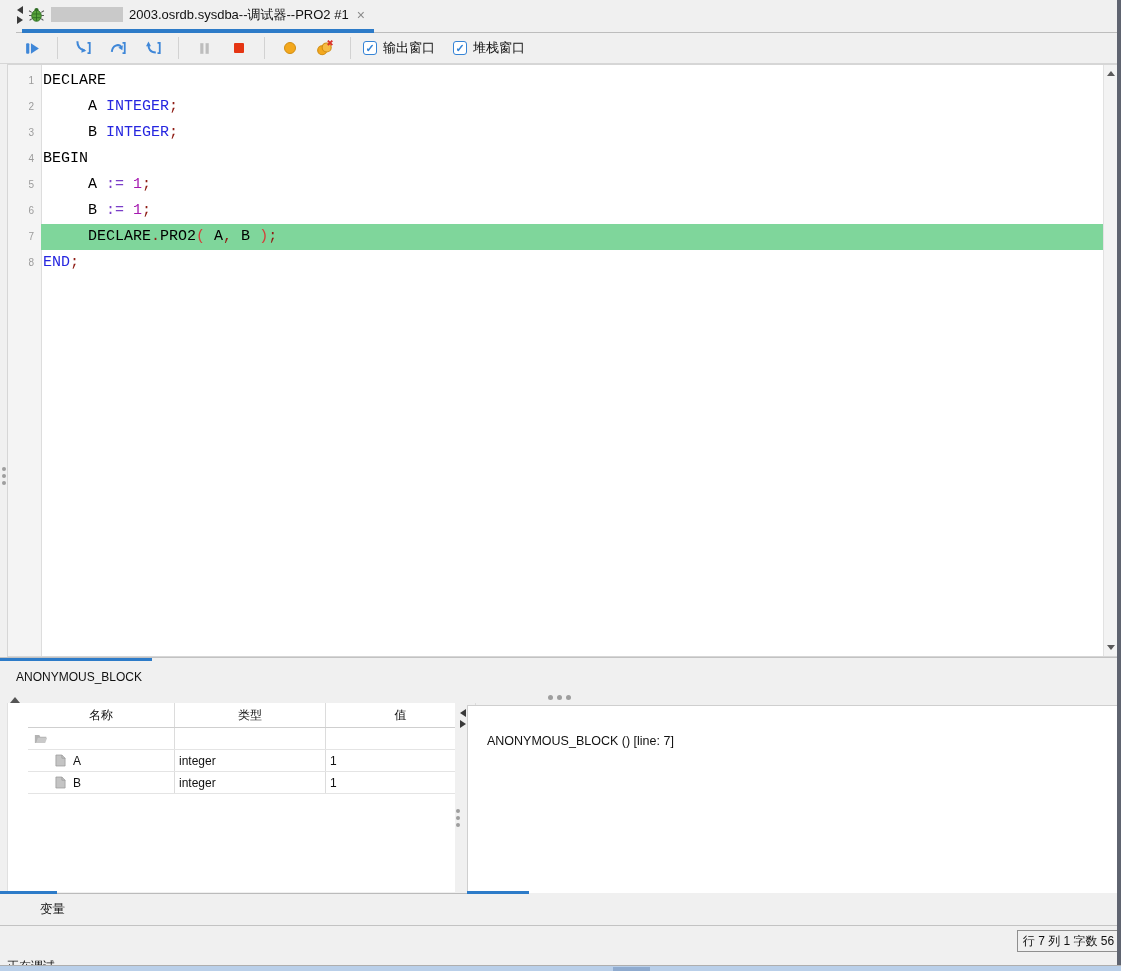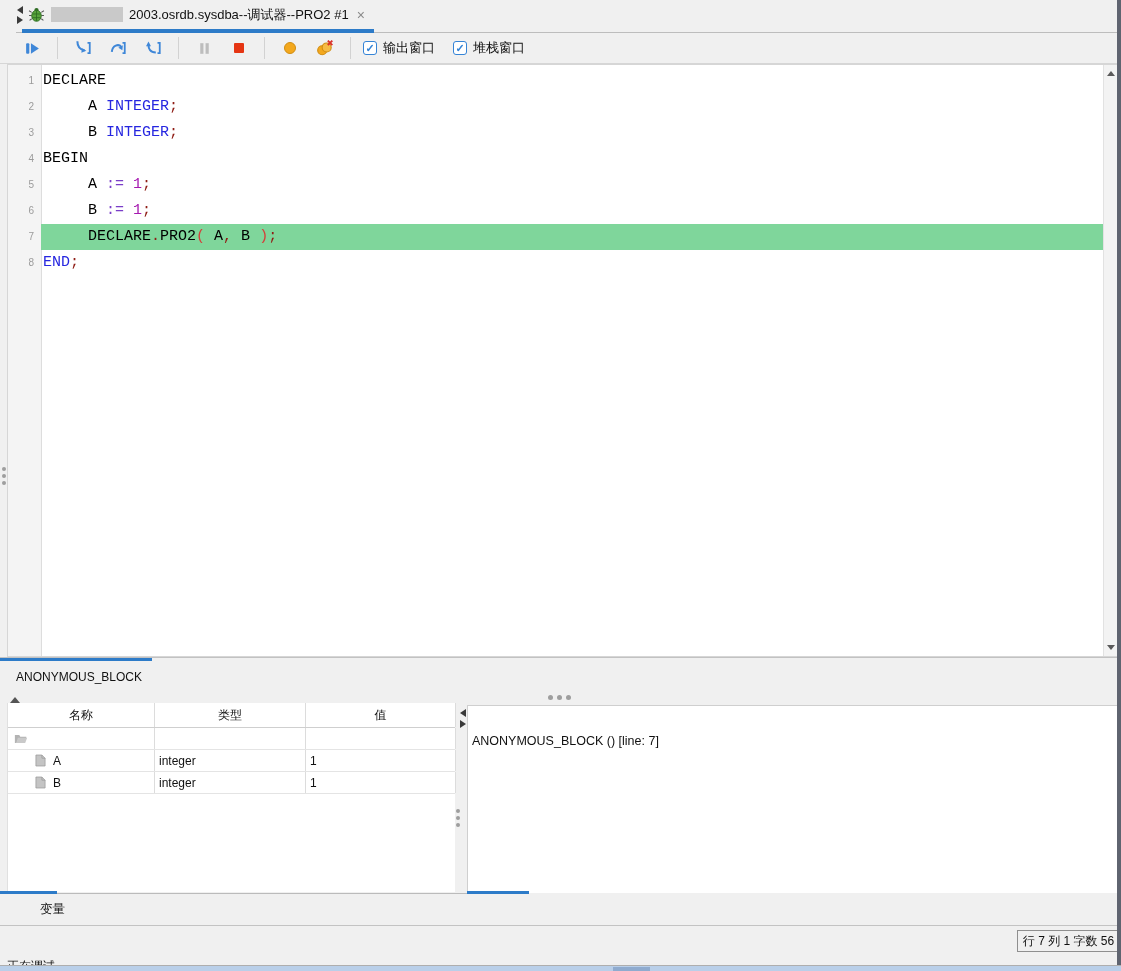--- a/index.html
+++ b/index.html
@@ -51,35 +51,35 @@
   .dot{width:4px;height:4px;border-radius:50%;background:#9e9e9e;margin:3px 0;}
 
   
   .panel-sep{position:absolute;left:0;top:657px;width:1117px;height:1px;background:#c2c2c2;}
   .panel-ind{position:absolute;left:0;top:658px;width:152px;height:3px;background:var(--accent-blue);}
   .panel-label{position:absolute;left:16px;top:670px;font-size:12px;}
   .center-dots{position:absolute;left:548px;top:695px;display:flex;gap:4px;}
   .center-dots .dot{width:5px;height:5px;margin:0;}
   .tbl-up{position:absolute;left:10px;top:697px;width:0;height:0;border-left:5px solid transparent;border-right:5px solid transparent;border-bottom:6px solid #555;}
 
-  .vars-wrap{position:absolute;left:7px;top:703px;width:448px;height:189px;background:#fff;border-left:1px solid #e0e0e0;box-sizing:border-box;}
+  .vars-wrap{position:absolute;left:7px;top:703px;width:448px;height:189px;background:#fff;border-left:1px solid #e0e0e0;box-sizing:border-box;padding-left:20px;}
   .trow{display:grid;grid-template-columns:147px 151px 150px;height:21px;border-bottom:1px solid #e4e4e4;align-items:center;}
   .trow.thead{height:24px;border-bottom:1px solid #cfcfcf;background:#fff;}
   .tcell{height:100%;display:flex;align-items:center;padding-left:4px;box-sizing:border-box;border-right:1px solid #dcdcdc;overflow:hidden;font-size:12px;}
   .thead .tcell{justify-content:center;padding-left:0;}
   .tcell .ricon{margin-right:7px;flex:none;display:inline-flex;}
   .indent-folder{padding-left:6px;} .indent-doc{padding-left:27px;}
 
   .vsplit-arrows{position:absolute;left:460px;top:706px;}
   .vsplit-arrows .tri{margin:3px 0;}
   .vsplit-dots{position:absolute;left:456px;top:806px;}
 
   .stack-panel{position:absolute;left:467px;top:705px;width:650px;height:188px;background:#fff;
                border-left:1px solid #cfcfcf;border-top:1px solid #cfcfcf;box-sizing:border-box;}
-  .stack-frame{margin-top:25px;padding-left:4px;font-size:12.5px;height:20px;line-height:20px;}
+  .stack-frame{margin-top:25px;padding-left:19px;font-size:12.5px;height:20px;line-height:20px;}
 
   
   .tabbar{position:absolute;top:893px;height:32px;background:#f0f0f0;border-top:1px solid #bbb;display:flex;box-sizing:border-box;margin-left:24px;}
   .tabbar-left{left:0;width:455px;}
   .tabbar-right{left:467px;width:650px;}
   .btab{width:62px;height:100%;display:flex;align-items:center;justify-content:center;font-size:12.5px;}
   .tabbar-left .btab{width:57px;}
   .btab-ind{position:absolute;top:891px;height:3px;background:var(--accent-blue);}
   .ind-left{left:0;width:57px;} .ind-right{left:467px;width:62px;}
 

